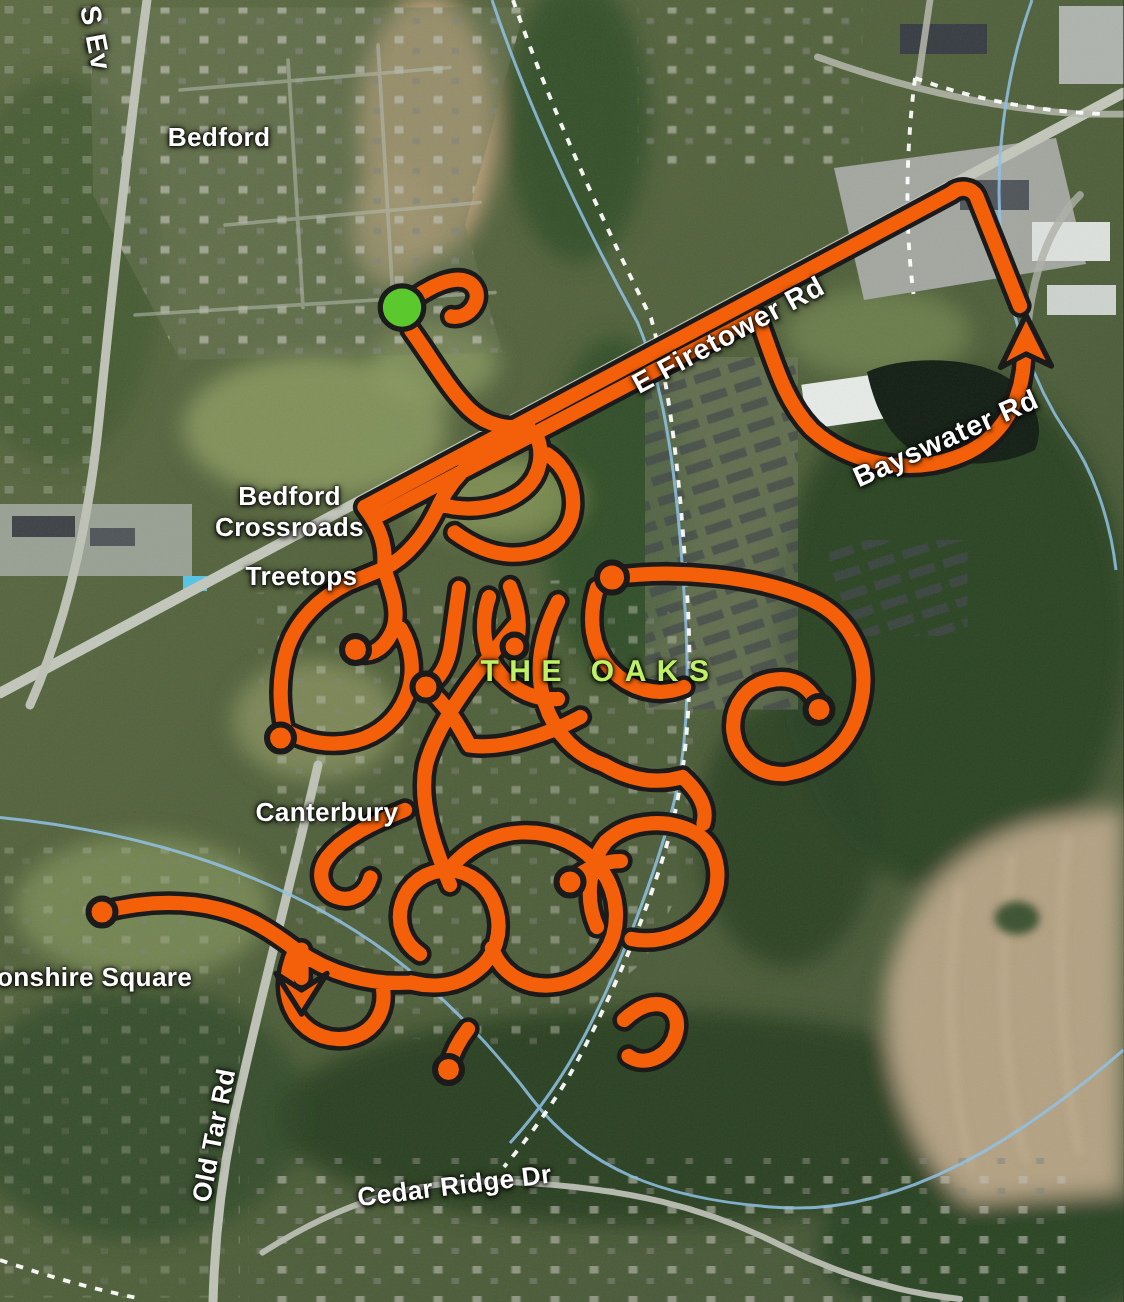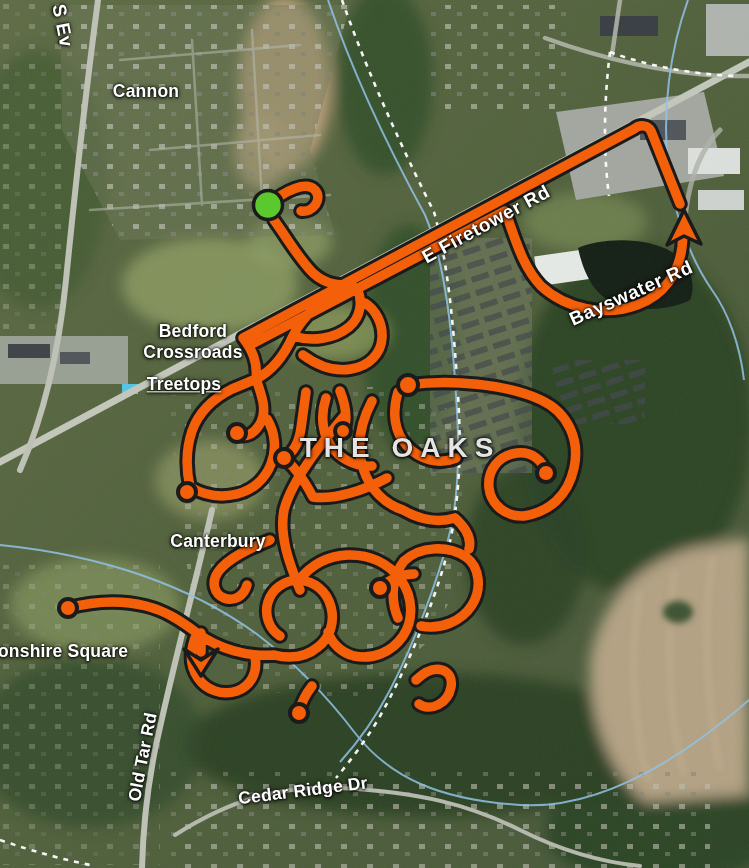--- a/index.html
+++ b/index.html
@@ -9,21 +9,21 @@
     user-select:none;
   }
   #map-view svg{position:absolute;left:0;top:0;display:block;}
   .labels-layer{position:absolute;left:0;top:0;width:100%;height:100%;pointer-events:none;}
   .place-label{
     position:absolute;color:#fff;font-weight:700;font-size:17.5px;white-space:nowrap;
     text-shadow:0 0 2px rgba(0,0,0,.95),0 0 5px rgba(0,0,0,.75),0 1px 3px rgba(0,0,0,.9);
     transform:translate(-50%,-50%);letter-spacing:.2px;line-height:1.22;
   }
   .road-label{font-size:19px;letter-spacing:.6px;}
-  .area-label{font-size:28px;letter-spacing:7px;font-weight:700;color:#e5e5e5;}
+  .area-label{font-size:20px;letter-spacing:7px;font-weight:700;color:#bef264;}
   .wrap2{white-space:normal;width:104px;text-align:center;}
   .route-casing{fill:none;stroke:var(--route-casing,#1b1b1b);stroke-width:15.5;stroke-linecap:round;stroke-linejoin:round;}
   .route-line{fill:none;stroke:var(--route-color,#F4600A);stroke-width:9.5;stroke-linecap:round;stroke-linejoin:round;}
   .route-dot{fill:var(--route-color,#F4600A);stroke:var(--route-casing,#1b1b1b);stroke-width:4;}
   .route-arrow{fill:var(--route-color,#F4600A);stroke:var(--route-casing,#1b1b1b);stroke-width:3.5;stroke-linejoin:round;}
   .start-dot{fill:var(--start-color,#5BC92E);stroke:var(--route-casing,#1b1b1b);stroke-width:3.5;}
 </style>
 </head>
 <body>
 
@@ -222,23 +222,23 @@
 
       <polygon class="route-arrow" points="684,210 667,245 684,236 701,244"></polygon>
       <polygon class="route-arrow" points="201,676 184,649 201,660 218,649"></polygon>
 
       <circle class="start-dot" cx="268" cy="205" r="14.5"></circle>
     </g>
   </svg>
 
   <div class="labels-layer">
     <div class="place-label road-label" style="left:70px;top:2px;transform:rotate(79deg);transform-origin:0 0;">S Ev</div>
-    <div class="place-label" style="left:146px;top:92px;">Cannon</div>
+    <div class="place-label" style="left:146px;top:92px;">Bedford</div>
     <div class="place-label wrap2" style="left:193px;top:342px;">Bedford Crossroads</div>
-    <div class="place-label" style="left:184px;top:385px;text-decoration:underline;">Treetops</div>
+    <div class="place-label" style="left:201px;top:385px;">Treetops</div>
     <div class="place-label area-label" style="left:400px;top:448px;">THE OAKS</div>
     <div class="place-label" style="left:204px;top:542px;padding-left:28px;">Canterbury</div>
     <div class="place-label" style="left:-12px;top:641px;transform:none;">vonshire Square</div>
     <div class="place-label road-label" style="left:486px;top:224px;transform:translate(-50%,-50%) rotate(-28.5deg);">E Firetower Rd</div>
     <div class="place-label road-label" style="left:631px;top:293px;transform:translate(-50%,-50%) rotate(-24deg);">Bayswater Rd</div>
     <div class="place-label" style="left:143px;top:757px;transform:translate(-50%,-50%) rotate(-79deg);">Old Tar Rd</div>
     <div class="place-label" style="left:303px;top:791px;transform:translate(-50%,-50%) rotate(-7deg);">Cedar Ridge Dr</div>
   </div>
 </div>
 

